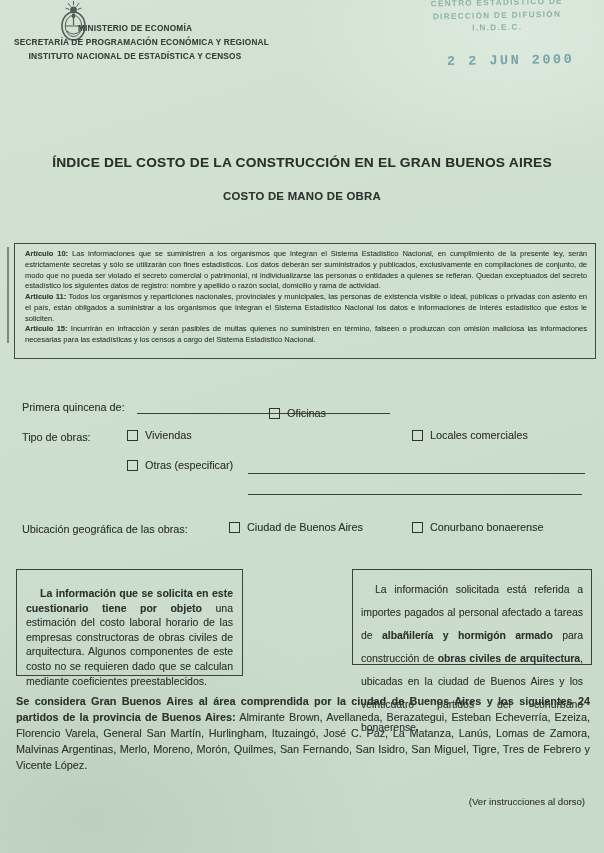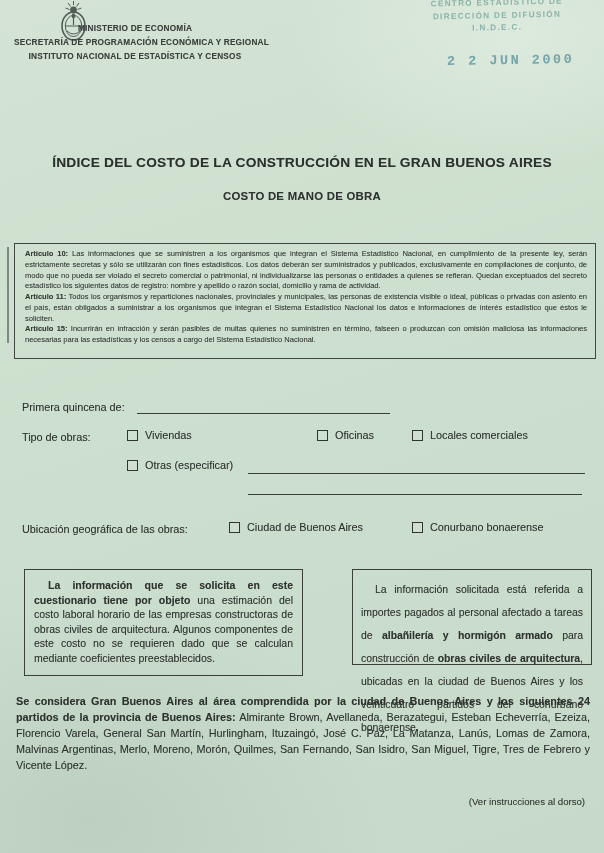--- a/index.html
+++ b/index.html
@@ -44,21 +44,21 @@
   .form-label { position:absolute; font-size:10.8px; color:#2d322e; white-space:nowrap; }
   .fill-line { position:absolute; height:0; border-top:1.15px solid #3a3f3a; }
   .opt { position:absolute; display:flex; align-items:center; gap:7px;
          font-size:10.8px; white-space:nowrap;justify-content:flex-end; }
   .checkbox { display:inline-block; width:11px; height:11px; box-sizing:border-box;
               border:1.3px solid #30352f; background:rgba(255,255,255,0.08); flex:0 0 auto; }
   
   .info-box { position:absolute; box-sizing:border-box; border:1.4px solid #3a413a;
               text-align:justify; color:#2e332f; }
   .info-box p { margin:0; text-indent:14px; }
-  .box-left  { left:24px;  top:569px; width:279px; height:107px; padding:8px 9px 0 9px;
+  .box-left  { left:16px;  top:569px; width:227px; height:107px; padding:16px 9px 0 9px;
                font-size:10.5px; line-height:14.6px; }
   .box-right { left:352px; top:569px; width:240px; height:96px; padding:8px 8px 0 8px;
                font-size:10.4px; line-height:23px; }
   .b { font-weight:bold; }
   
   .gba-par { position:absolute; left:16px; top:694px; width:574px;
              font-size:10.8px; line-height:15.9px; text-align:justify; }
   .dorso { position:absolute; left:0; top:796px; width:585px; text-align:right;
            font-size:9.6px; color:#3338342; color:#333834; }
 </style>
@@ -111,21 +111,21 @@
   </div>
 
   <div class="form-label" style="left:22px; top:401px;">Primera quincena de:</div>
   <div class="fill-line" style="left:137px; top:413px; width:253px;"></div>
 
   <div class="form-label" style="left:22px; top:431px;">Tipo de obras:</div>
   <div class="opt" style="left:127px; top:429px;">
     <span class="checkbox"></span>
     <span>Viviendas</span>
   </div>
-  <div class="opt" style="left:269px; top:429px;margin-left:48px;">
+  <div class="opt" style="left:269px; top:407px;">
     <span class="checkbox"></span>
     <span>Oficinas</span>
   </div>
   <div class="opt" style="left:412px; top:429px;">
     <span class="checkbox"></span>
     <span>Locales comerciales</span>
   </div>
 
   <div class="opt" style="left:127px; top:459px;">
     <span class="checkbox"></span>

